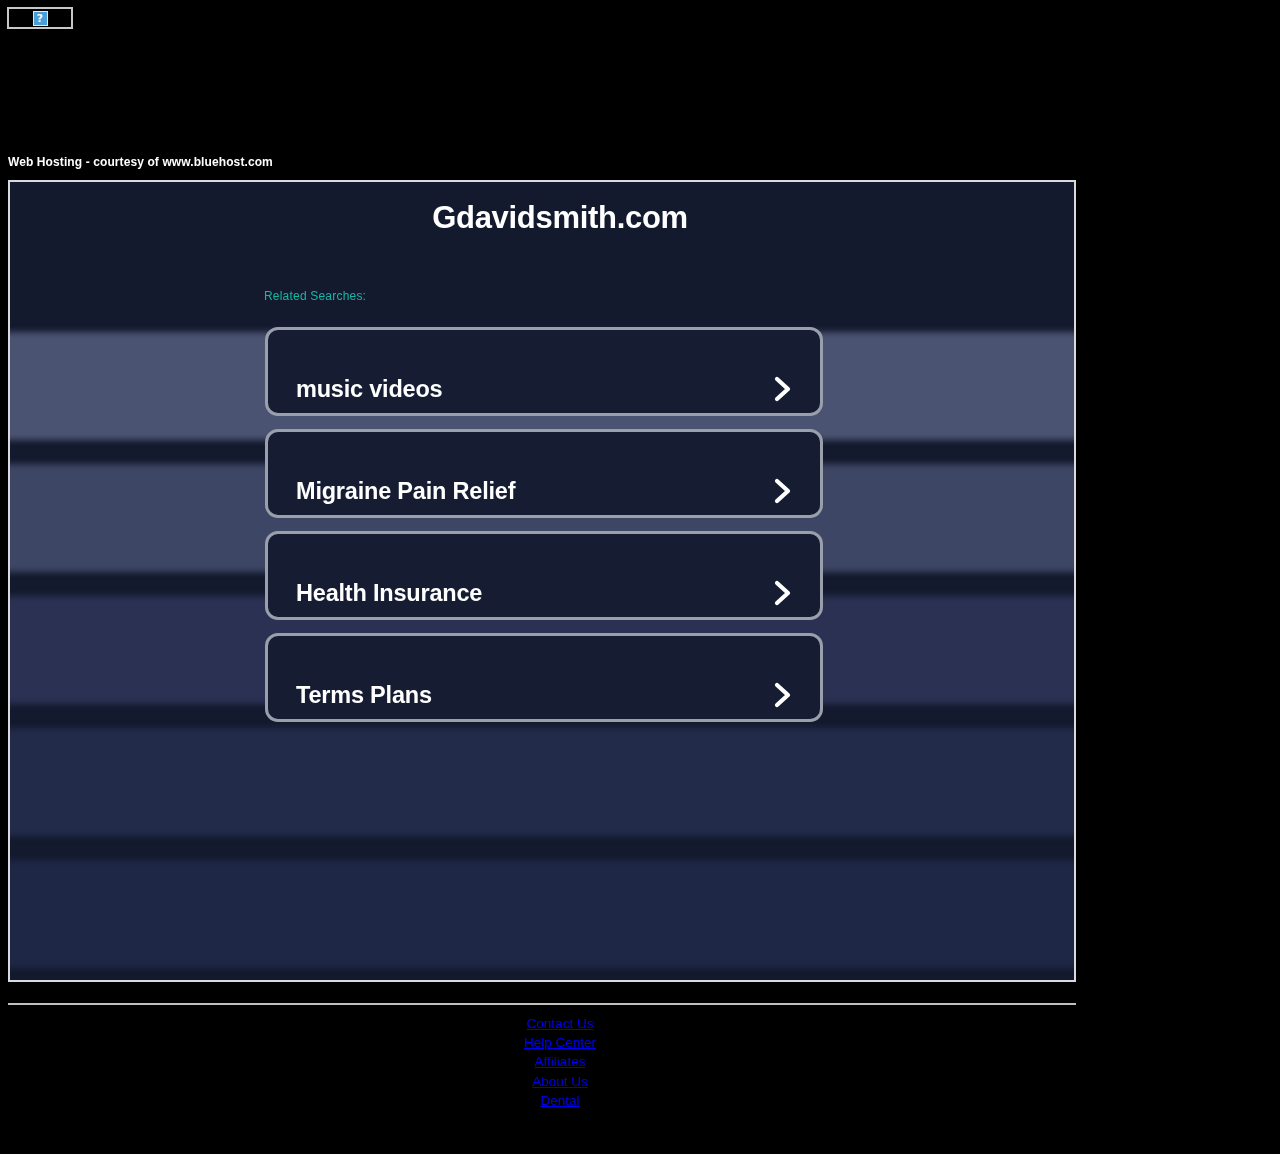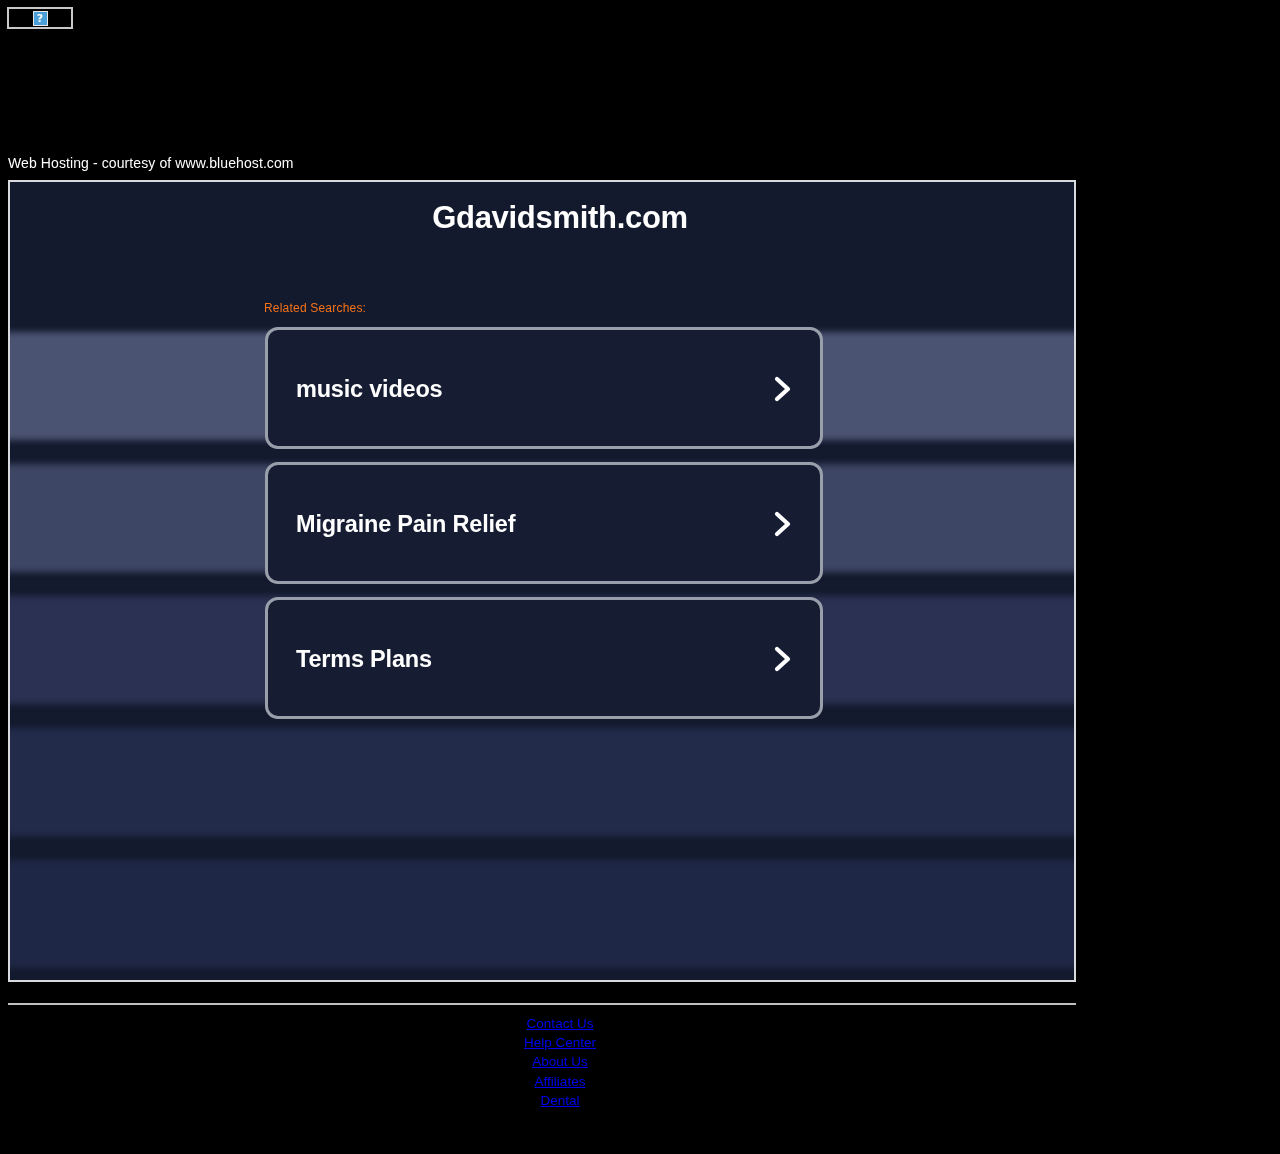--- a/index.html
+++ b/index.html
@@ -40,22 +40,22 @@
     text-align: center;
     font-family: "DejaVu Sans", sans-serif;
   }
 
   
   .courtesy {
     position: absolute;
     left: 8px;
     top: 155px;
     color: #ffffff;
-    font-size: 14px;
-    font-weight: normal;
+    font-size: 12px;
+    font-weight: bold;
     letter-spacing: 0.1px;
     white-space: nowrap;
   }
 
   
   .frame {
     position: absolute;
     left: 8px;
     top: 180px;
     width: 1068px;
@@ -92,35 +92,35 @@
     color: #ffffff;
     font-size: 31px;
     font-weight: bold;
     letter-spacing: -0.3px;
     padding-left: 36px;
   }
 
   .related-label {
     position: absolute;
     left: 254px;
-    top: 119px;
-    color: #f97316;
+    top: 107px;
+    color: #14b8a6;
     font-size: 12px;
     letter-spacing: 0.2px;
   }
 
   .cards {
     position: absolute;
     left: 255px;
     top: 145px;
     width: 558px;
   }
   .card {
     position: relative;
-    height: 122px;
+    height: 89px;
     margin-bottom: 13px;
     border: 3px solid #9aa0ab;
     border-radius: 13px;
     background: #161d33;
     box-sizing: border-box;
     cursor: pointer;
     display: flex;
     align-items: center;
   }
   .card-label {
@@ -201,30 +201,38 @@
       </div>
       <div class="card">
         <span class="card-label">Migraine Pain Relief</span>
         <span class="card-chevron">
           <svg width="24" height="26" viewBox="0 0 24 26">
             <path d="M6 3 L17 13 L6 23" fill="none" stroke="#ffffff" stroke-width="4.2" stroke-linecap="round" stroke-linejoin="round"></path>
           </svg>
         </span>
       </div>
       <div class="card">
+        <span class="card-label">Health Insurance</span>
+        <span class="card-chevron">
+          <svg width="24" height="26" viewBox="0 0 24 26">
+            <path d="M6 3 L17 13 L6 23" fill="none" stroke="#ffffff" stroke-width="4.2" stroke-linecap="round" stroke-linejoin="round"></path>
+          </svg>
+        </span>
+      </div>
+      <div class="card">
         <span class="card-label">Terms Plans</span>
         <span class="card-chevron">
           <svg width="24" height="26" viewBox="0 0 24 26">
             <path d="M6 3 L17 13 L6 23" fill="none" stroke="#ffffff" stroke-width="4.2" stroke-linecap="round" stroke-linejoin="round"></path>
           </svg>
         </span>
       </div>
     </div>
 </div>
 
 <hr class="footer-rule">
 <div class="footer-links">
     <a href="#">Contact Us</a>
     <a href="#">Help Center</a>
+    <a href="#">Affiliates</a>
     <a href="#">About Us</a>
-    <a href="#">Affiliates</a>
     <a href="#">Dental</a>
   </div>
 
 </body></html>

